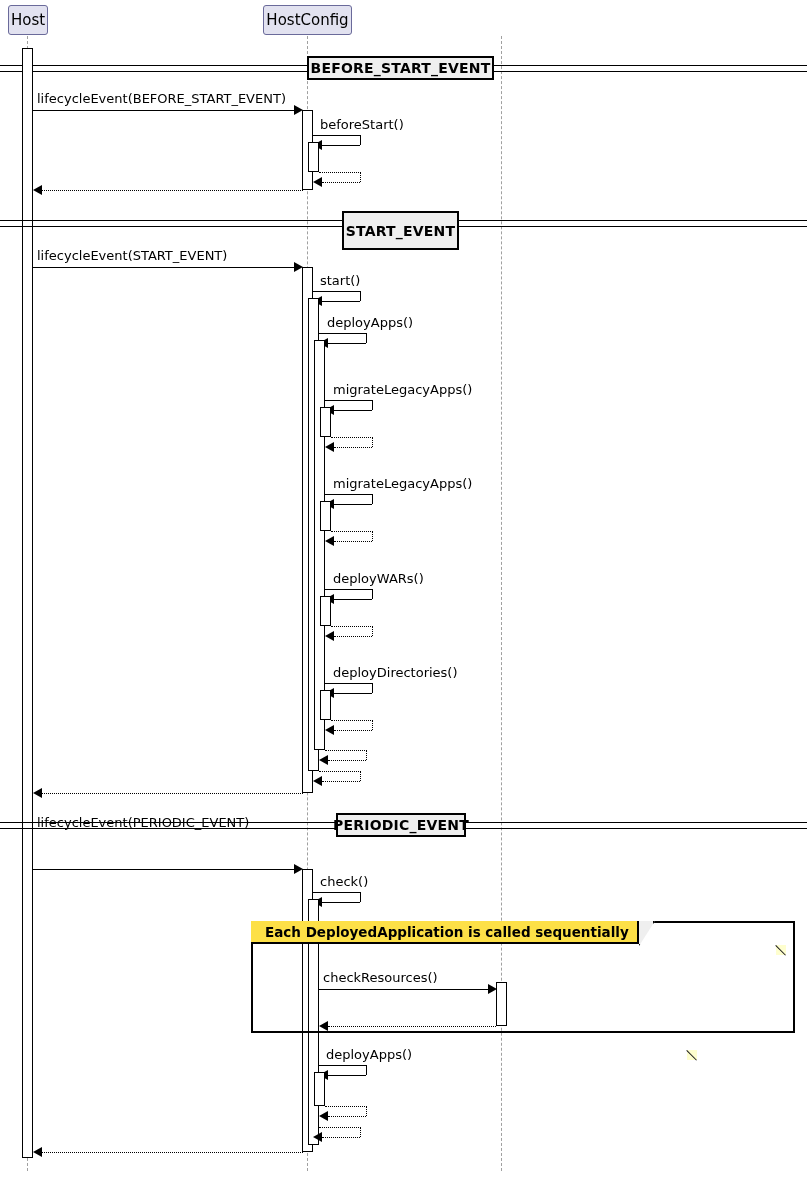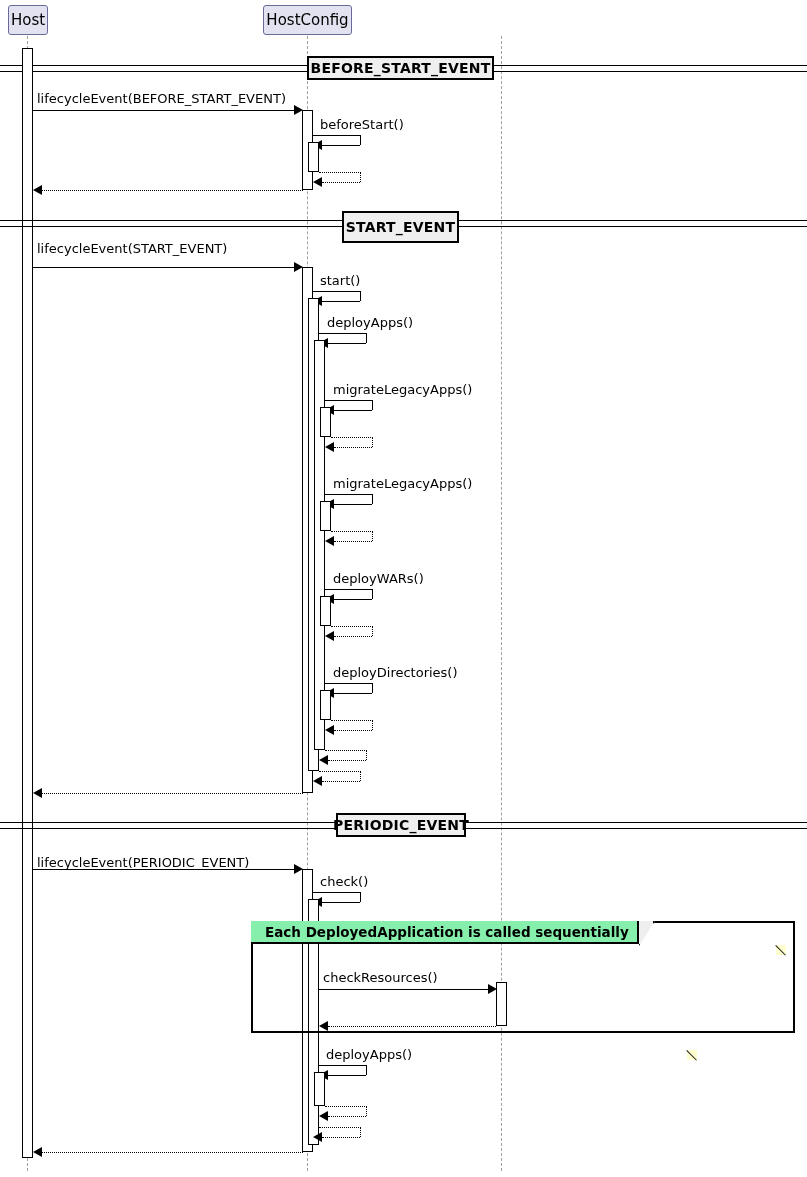--- a/index.html
+++ b/index.html
@@ -83,21 +83,21 @@
   
   .group-frame{
     position:absolute;
     box-sizing:border-box;
     border:2px solid #000;
     background:transparent;
   }
   .group-header{
     position:absolute;
     box-sizing:border-box;
-    background:#86efac;
+    background:#fde047;
     border-right:2px solid #000;
     border-bottom:2px solid #000;
     font-size:13.5px;
     font-weight:bold;
     color:#000;
     display:flex;align-items:center;
     padding-left:14px;
     white-space:nowrap;
   }
   .group-header-tab{
@@ -166,23 +166,23 @@
 
   <div class="msgline dotted" style="left:319px;top:172px;width:42px;"></div>
   <div class="vline dotted" style="left:360px;top:172px;height:10px;"></div>
   <div class="msgline dotted" style="left:322px;top:182px;width:38px;"></div>
   <div class="arrowL" style="left:313px;top:177px;"></div>
 
   <div class="msgline dotted" style="left:42px;top:190px;width:261px;"></div>
   <div class="arrowL" style="left:33px;top:185px;"></div>
 
   <div class="divider-rail" style="top:220px;"></div>
-  <div class="divider-box" style="left:342px;top:211px;width:117px;height:32px;">START_EVENT</div>
-
-  <div class="msglabel" style="left:37px;top:242px;">lifecycleEvent(START_EVENT)</div>
+  <div class="divider-box" style="left:342px;top:211px;width:117px;height:39px;">START_EVENT</div>
+
+  <div class="msglabel" style="left:37px;top:249px;">lifecycleEvent(START_EVENT)</div>
   <div class="msgline" style="left:33px;top:267px;width:266px;"></div>
   <div class="arrowR" style="left:294px;top:262px;"></div>
 
   <div class="activation" style="left:302px;top:267px;width:11px;height:526px;"></div>
 
   <div class="msglabel" style="left:320px;top:274px;">start()</div>
   <div class="msgline" style="left:313px;top:291px;width:48px;"></div>
   <div class="vline" style="left:360px;top:291px;height:10px;"></div>
   <div class="msgline" style="left:322px;top:301px;width:38px;"></div>
   <div class="arrowL" style="left:313px;top:296px;"></div>
@@ -250,21 +250,21 @@
   <div class="vline dotted" style="left:360px;top:771px;height:10px;"></div>
   <div class="msgline dotted" style="left:322px;top:781px;width:38px;"></div>
   <div class="arrowL" style="left:313px;top:776px;"></div>
 
   <div class="msgline dotted" style="left:42px;top:793px;width:261px;"></div>
   <div class="arrowL" style="left:33px;top:788px;"></div>
 
   <div class="divider-rail" style="top:822px;"></div>
   <div class="divider-box" style="left:336px;top:813px;width:130px;height:24px;">PERIODIC_EVENT</div>
 
-  <div class="msglabel" style="left:37px;top:856px;">lifecycleEvent(PERIODIC_EVENT)</div>
+  <div class="msglabel" style="left:37px;top:816px;">lifecycleEvent(PERIODIC_EVENT)</div>
   <div class="msgline" style="left:33px;top:869px;width:266px;"></div>
   <div class="arrowR" style="left:294px;top:864px;"></div>
 
   <div class="activation" style="left:302px;top:869px;width:11px;height:283px;"></div>
 
   <div class="msglabel" style="left:320px;top:875px;">check()</div>
   <div class="msgline" style="left:313px;top:892px;width:48px;"></div>
   <div class="vline" style="left:360px;top:892px;height:10px;"></div>
   <div class="msgline" style="left:322px;top:902px;width:38px;"></div>
   <div class="arrowL" style="left:313px;top:897px;"></div>

